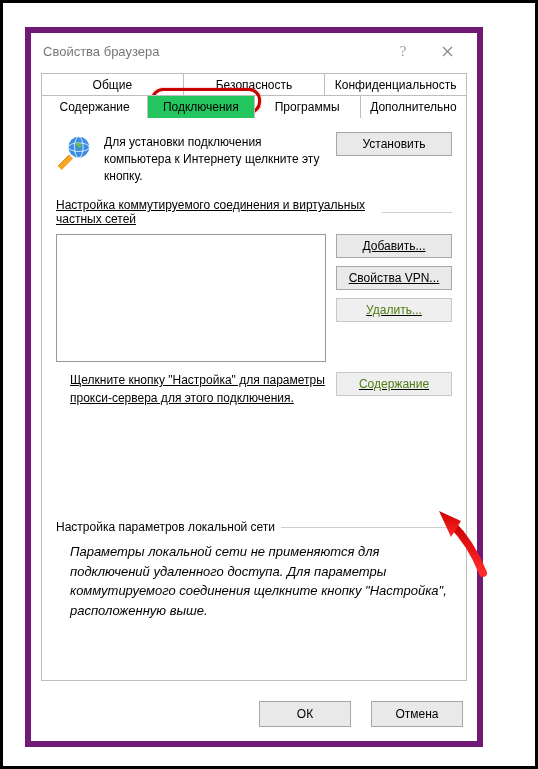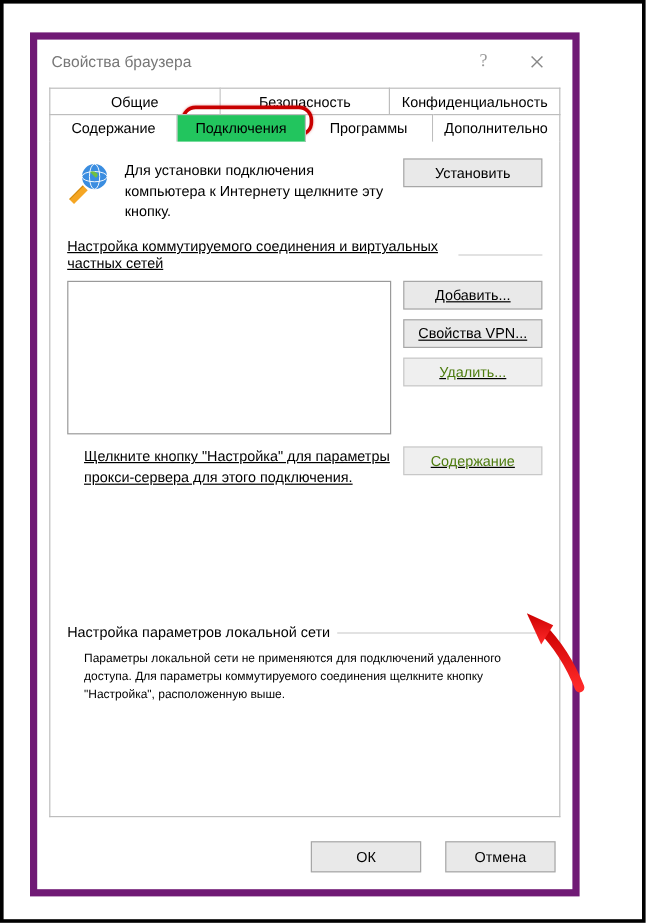--- a/index.html
+++ b/index.html
@@ -162,22 +162,23 @@
   }
   .lan-body {
     display: flex;
     gap: 10px;
     align-items: flex-start;
     margin-top: 4px;
     padding-left: 14px;
   }
   .lan-text {
     flex: 1;
-    font-size: 10px;
+    font-size: 13px;
     line-height: 1.5;
+    font-style: italic;
   }
   .footer {
     display: flex;
     justify-content: flex-end;
     gap: 20px;
     padding: 10px 14px 14px 14px;
   }
   .footer .btn { width: 92px; padding: 5px 0; }
   .arrow {
     position: absolute;

